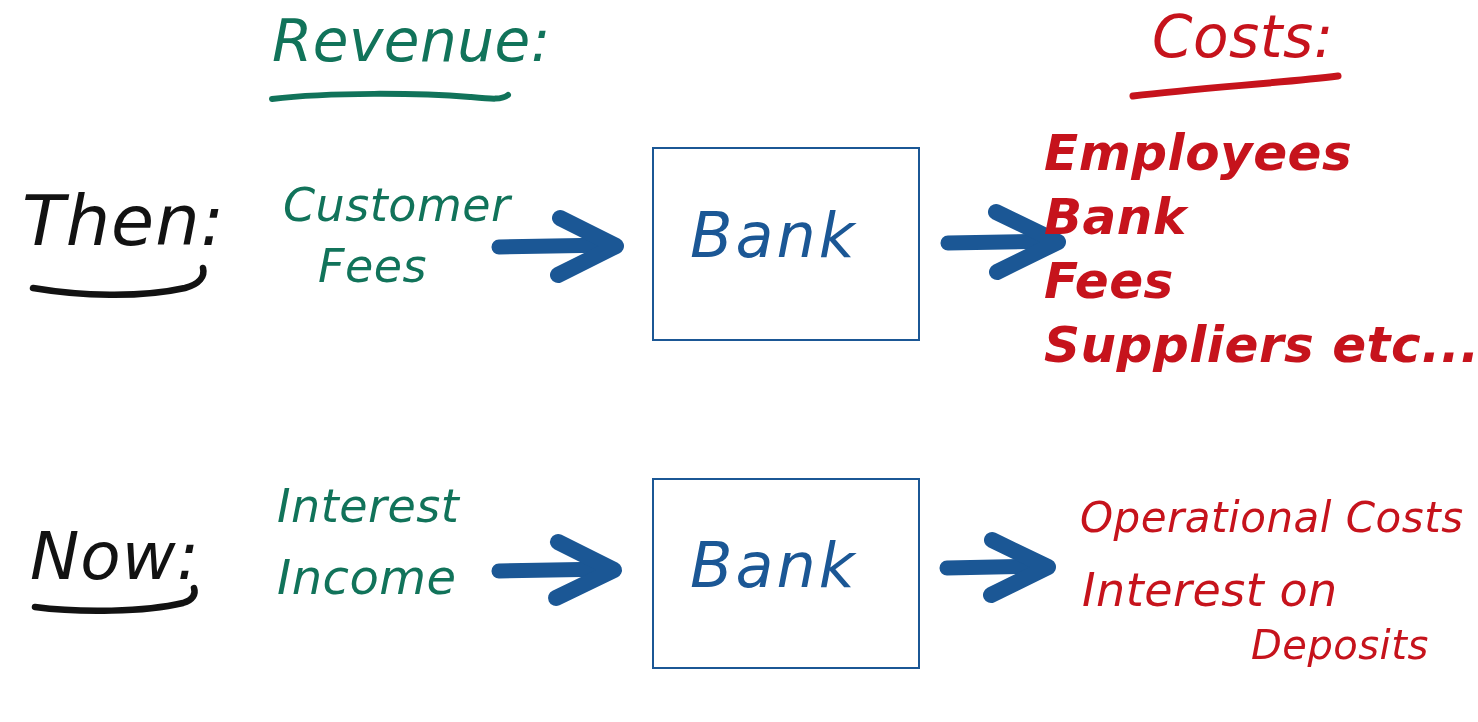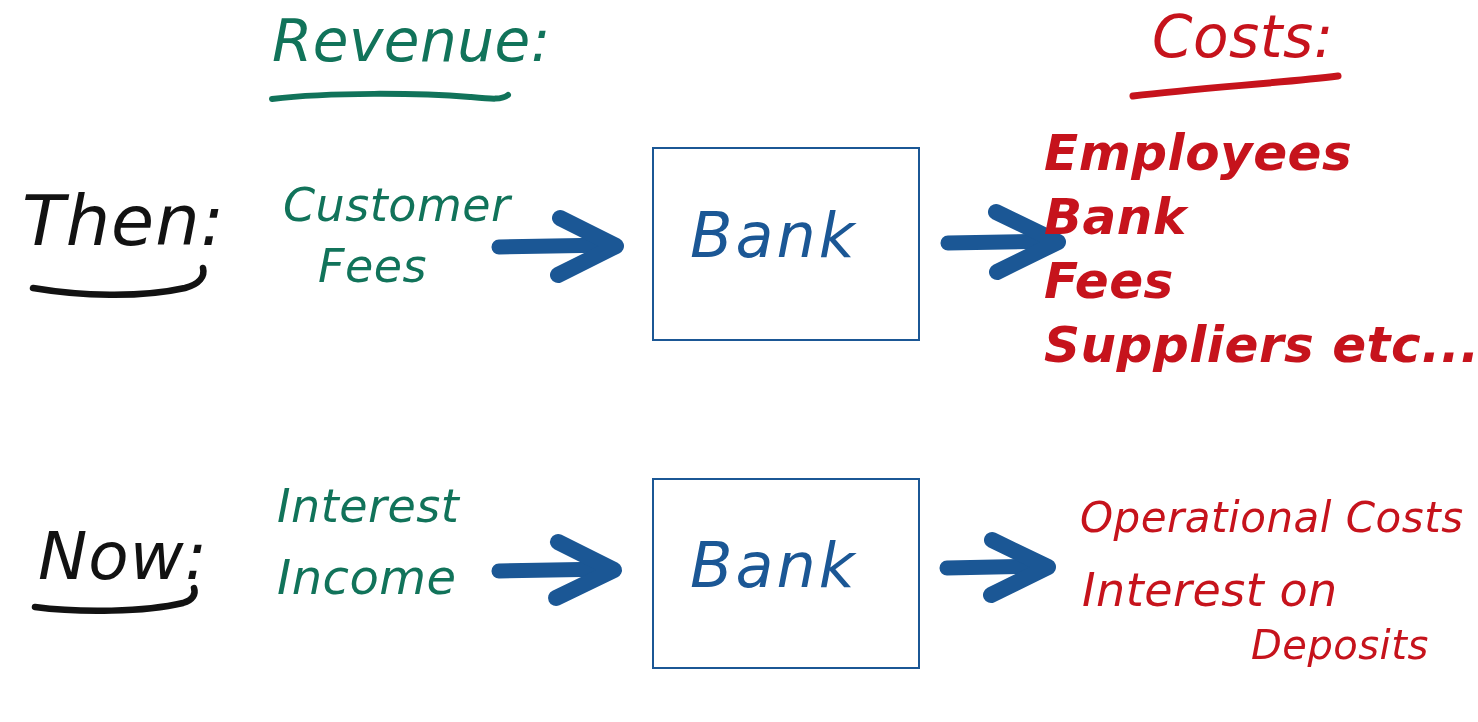--- a/index.html
+++ b/index.html
@@ -42,21 +42,20 @@
   
   #label-then {
     left: 22px; top: 186px;
     font-size: 70px;
     letter-spacing: 1px;
   }
   #label-now {
     left: 30px; top: 524px;
     font-size: 66px;
     letter-spacing: 1px;
-    margin-left: 8px;
   }
   
   #heading-revenue {
     left: 272px; top: 12px;
     font-size: 58px;
   }
   #rev-then-l1 {
     left: 283px; top: 182px;
     font-size: 46px;
   }

